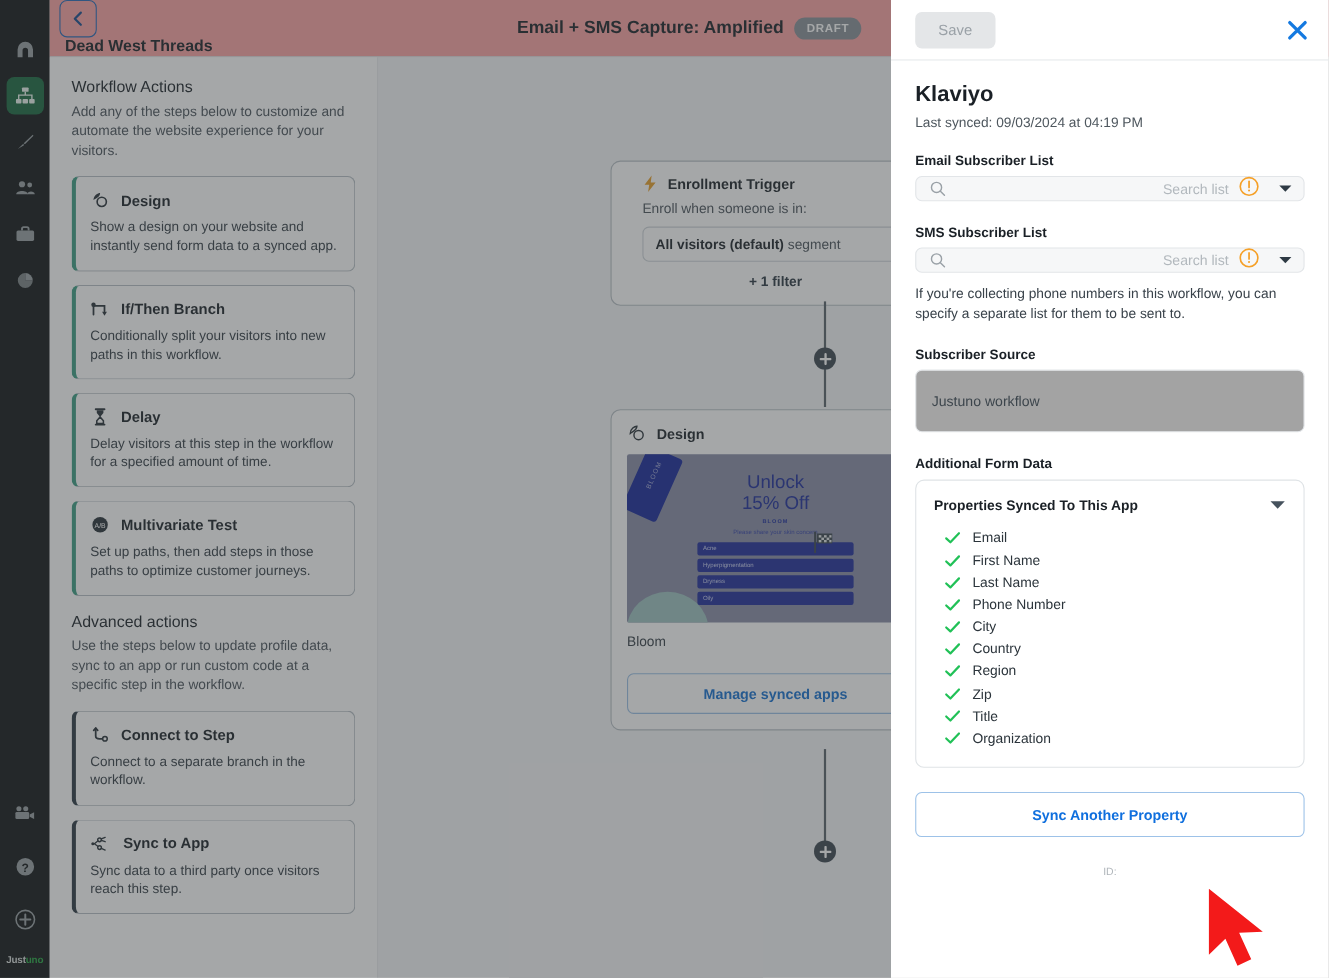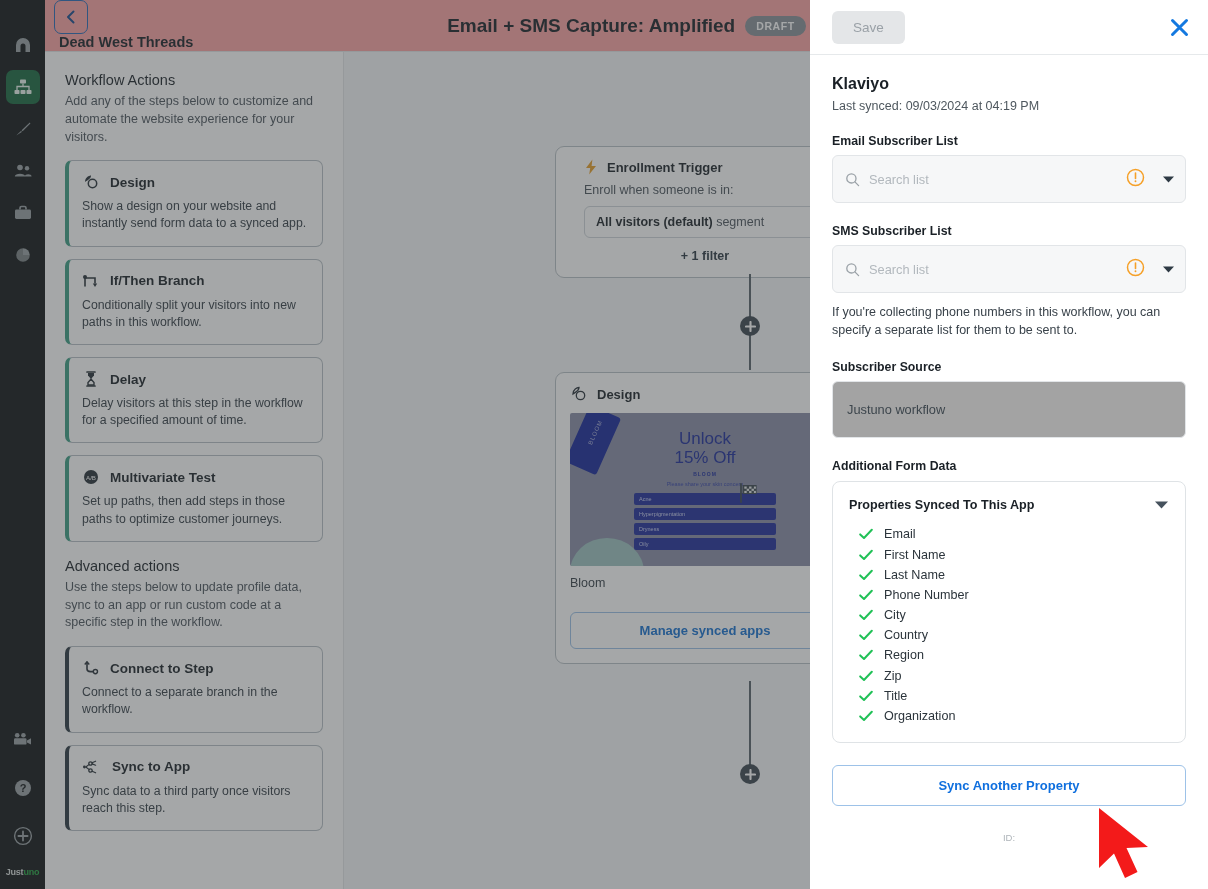--- a/index.html
+++ b/index.html
@@ -54,21 +54,21 @@
     cursor: pointer; background: transparent;
   }
   .proj-title {
     margin-left: 14px; font-size: 14.5px; font-weight: bold; color: #1e252b;
   }
   .center-title {
     position: absolute; left: 0; right: 0; top: 0; height: 52px;
     display: flex; align-items: center; justify-content: center; gap: 10px;
     pointer-events: none;
   }
-  .wf-title { font-size: 19px; font-weight: bold; color: #1e252b; }
+  .wf-title { font-size: 16px; font-weight: bold; color: #1e252b; }
   .draft-badge {
     font-size: 10.5px; font-weight: bold; letter-spacing: .6px;
     color: #ffffff; background: #8a9299;
     padding: 4px 11px; border-radius: 11px;
   }
 
   
   .actions-panel {
     position: absolute; left: 0; top: 52px; width: 299px; height: 837px;
     background: #ffffff; border-right: 1px solid #e3e6e8;
@@ -168,26 +168,26 @@
     display: flex; align-items: center; justify-content: space-between;
     padding: 0 18px 0 22px; flex: 0 0 auto;
   }
   .save-btn {
     background: #e4e6e8; color: #9aa1a7; border: none; border-radius: 6px;
     font-size: 13.5px; padding: 9px 21px; cursor: pointer;
     font-family: "Liberation Sans", sans-serif;
   }
   .close-x { cursor: pointer; display: flex; }
   .panel-body { padding: 20px 22px 0 22px; flex: 1 1 auto; overflow: hidden; }
-  .p-title { font-size: 16px; font-weight: bold; color: #1a2026; }
+  .p-title { font-size: 20px; font-weight: bold; color: #1a2026; }
   .p-sync { font-size: 12.5px; color: #4e575e; margin-top: 6px; }
   .f-label { font-size: 12.3px; font-weight: bold; color: #1a2026; margin: 21px 0 7px; }
   .search-field {
-    height: 48px; background: #f6f7f8; border: 1px solid #e2e5e8; border-radius: 6px;
-    display: flex; align-items: center; padding: 0 10px 0 12px; gap: 9px; cursor: text;
+    height: 23px; background: #f6f7f8; border: 1px solid #e2e5e8; border-radius: 6px;
+    display: flex; align-items: center; padding: 0 10px 0 12px; gap: 9px; cursor: text; text-align: right;
   }
   .search-field .ph { flex: 1; font-size: 12.8px; color: #b2b8bd; }
   .warn-ico { flex: 0 0 auto; }
   .caret { flex: 0 0 auto; margin-left: 8px; cursor: pointer; }
   .helper { font-size: 12.5px; color: #39424a; line-height: 1.45; margin-top: 10px; }
   .readonly-field {
     height: 57px; background: #a3a3a3; border: 1px solid #e2e5e8; border-radius: 6px;
     display: flex; align-items: center; padding: 0 14px;
     font-size: 12.8px; color: #3c454c;
   }

